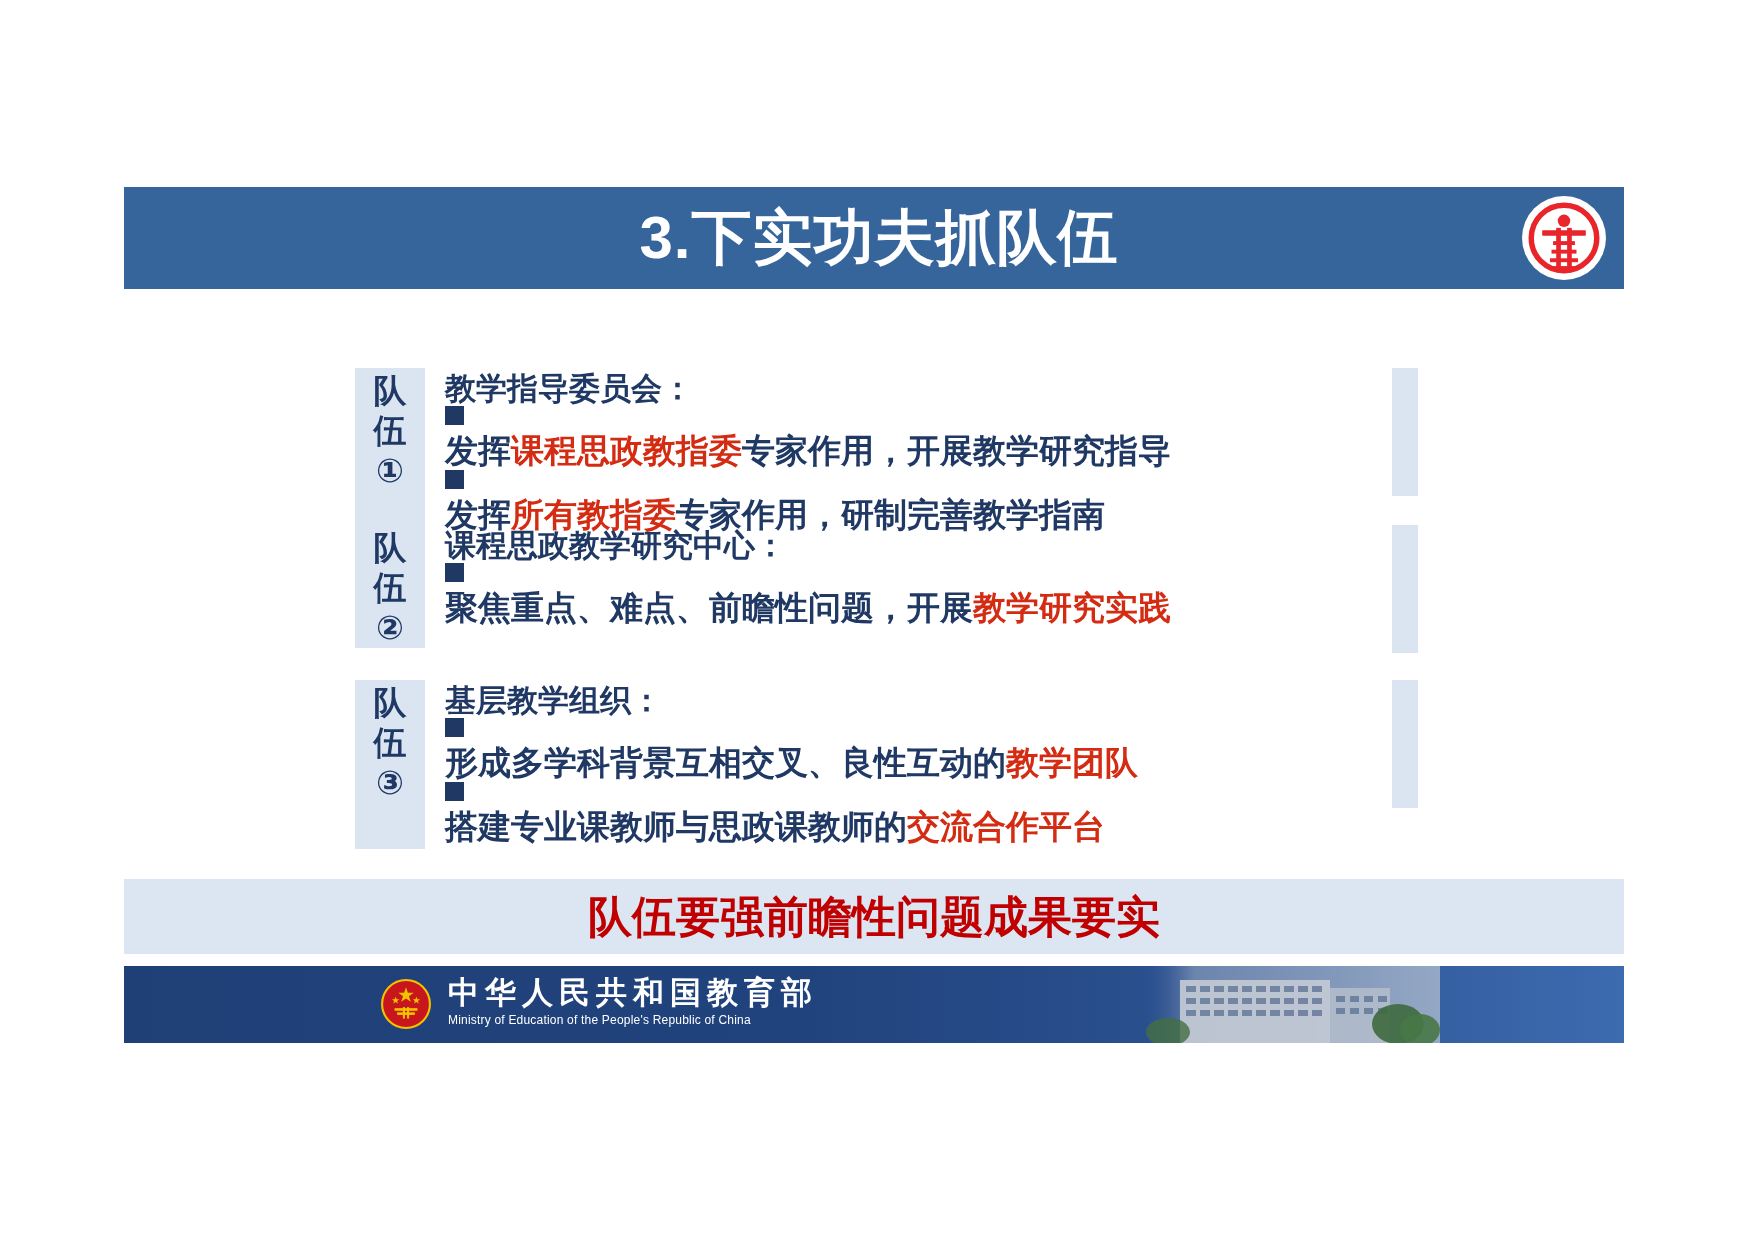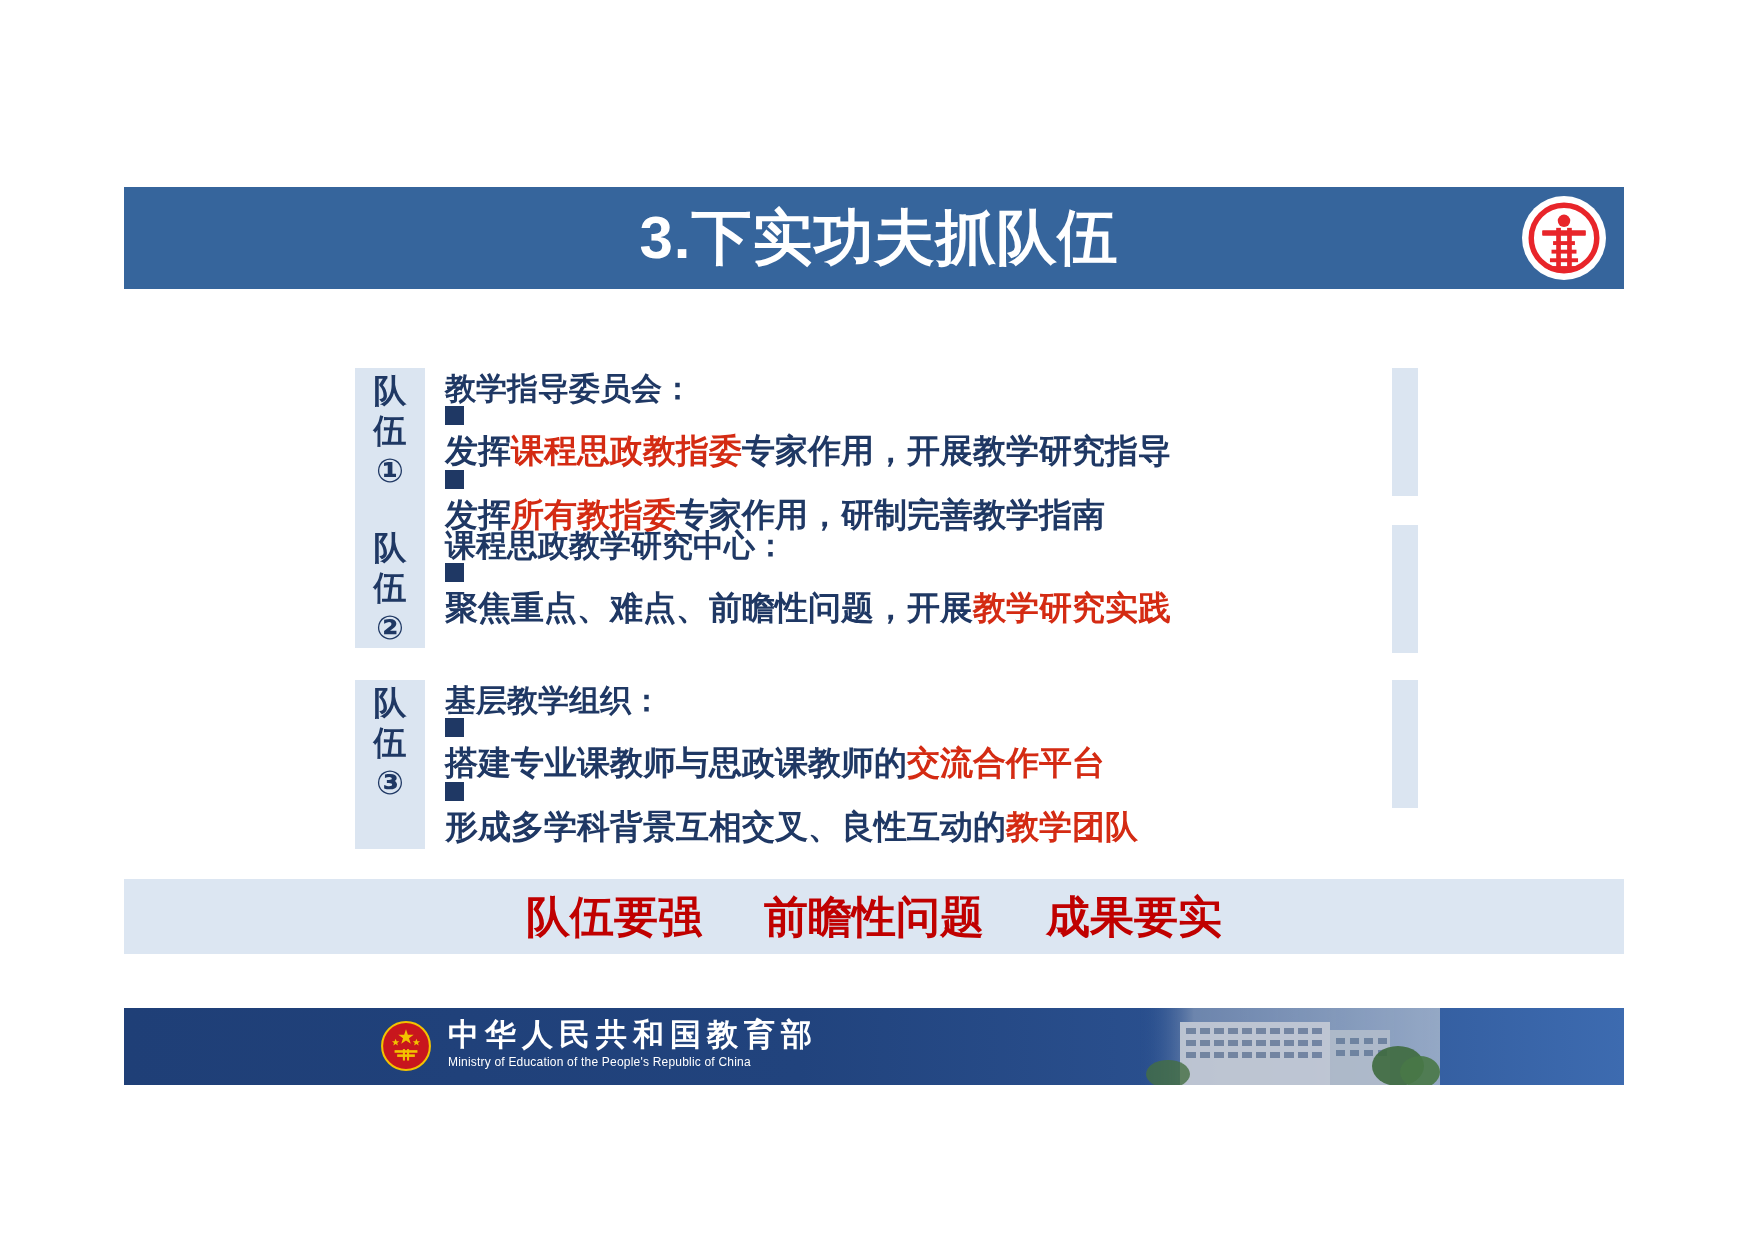--- a/index.html
+++ b/index.html
@@ -136,35 +136,34 @@
   .summary-bar {
     position: absolute;
     left: 124px;
     top: 879px;
     width: 1500px;
     height: 75px;
     background: #dce6f2;
     display: flex;
     align-items: center;
     justify-content: center;
-    gap: 62px;
   }
   .summary-item {
     color: #c00000;
     font-size: 44px;
     font-weight: bold;
     line-height: 1;
     white-space: nowrap;
   }
 
   
   .footer {
     position: absolute;
     left: 124px;
-    top: 1008px;
+    top: 966px;
     width: 1500px;
     height: 77px;
     background: linear-gradient(to right, #1f3f77 0%, #21437d 45%, #2b5190 72%, #3d6bb0 100%);
     overflow: hidden;
   }
   .footer-emblem {
     position: absolute;
     left: 256px;
     top: 12px;
     width: 52px;
@@ -262,25 +261,25 @@
   <div class="block" id="block3">
     <div class="block-tag">
       <span>队</span>
       <span>伍</span>
       <span>③</span>
     </div>
     <div class="block-body">
       <div class="block-heading">基层教学组织：</div>
       <div class="bullet-line">
         <span class="bullet-mark"></span>
+        <span><span class="navy">形成多学科背景互相交叉、良性互动的</span><span class="red">教学团队</span></span>
+      </div>
+      <div class="bullet-line">
+        <span class="bullet-mark"></span>
         <span><span class="navy">搭建专业课教师与思政课教师的</span><span class="red">交流合作平台</span></span>
-      </div>
-      <div class="bullet-line">
-        <span class="bullet-mark"></span>
-        <span><span class="navy">形成多学科背景互相交叉、良性互动的</span><span class="red">教学团队</span></span>
       </div>
     </div>
   </div>
 
   <div class="summary-bar">
     <div class="summary-item">队伍要强</div>
     <div class="summary-item">前瞻性问题</div>
     <div class="summary-item">成果要实</div>
   </div>
 

